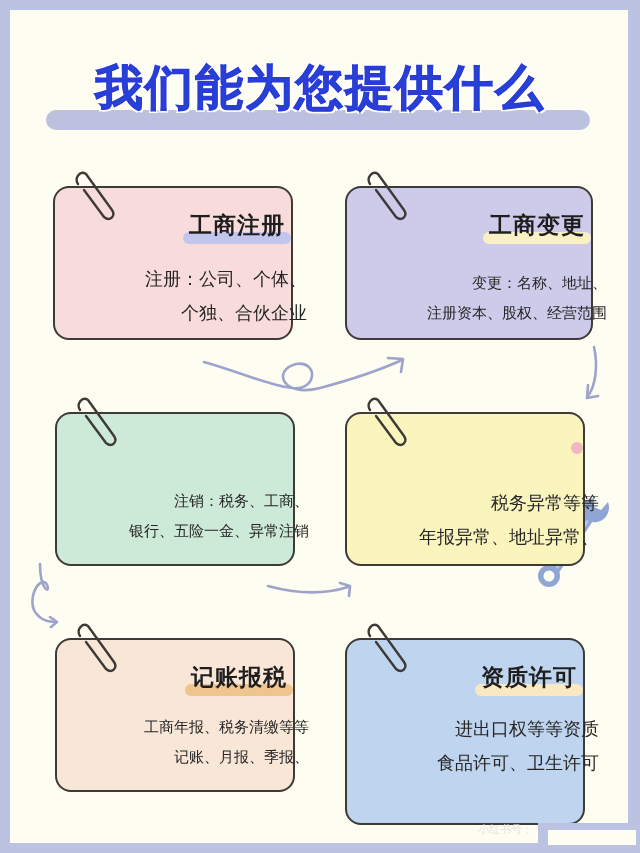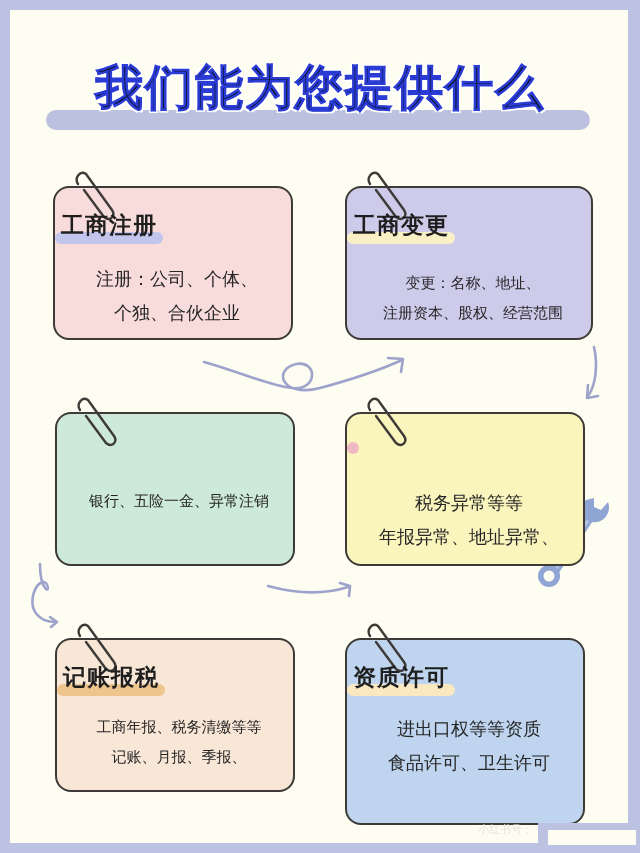--- a/index.html
+++ b/index.html
@@ -24,56 +24,56 @@
     left: 46px; top: 110px; width: 544px; height: 20px;
     border-radius: 10px;
     background: #bcc1df;
   }
   .title {
     position: absolute;
     left: 0; top: 56px; width: 640px;
     text-align: center;
     font-size: 48px;
     font-weight: bold;
-    color: #0f172a;
+    color: #1d4ed8;
     letter-spacing: 2px;
     -webkit-text-stroke: 1px #2a3bd6;
     text-shadow: 0 0 0 #fff, 2px 2px 0 #ffffff, -2px -2px 0 #ffffff, 2px -2px 0 #ffffff, -2px 2px 0 #ffffff;
   }
   .card {
     position: absolute;
     width: 240px;
     border: 2px solid #3d3a37;
     border-radius: 16px;
   }
   .card .heading-wrap {
     position: absolute;
     left: 0; width: 100%; top: 22px;
-    text-align: left;
+    text-align: right;
   }
   .card .heading {
     display: inline-block;
     position: relative;
     font-size: 23px;
     font-weight: bold;
     color: #1e1e1e;
     letter-spacing: 1px;
     padding: 0 6px;
     z-index: 1;
   }
   .card .heading-hl {
     position: absolute;
     left: 0; right: 0; bottom: -3px; height: 12px;
     border-radius: 6px;
     z-index: -1;
   }
   .card .body {
     position: absolute;
-    left: 4px; width: 100%;
-    text-align: center;
+    left: 16px; width: 100%;
+    text-align: right;
     color: #262626;
   }
   .card .body div { white-space: nowrap; }
   .arrows { position: absolute; left: 0; top: 0; }
   .watermark {
     position: absolute;
     left: 478px; top: 822px;
     font-size: 11px;
     color: #e4e4de;
   }
@@ -148,20 +148,21 @@
     </span>
   </div>
   <div class="body" style="top:72px;font-size:15px;line-height:30px;margin-top:8px;">
     <div>变更：名称、地址、</div>
     <div>注册资本、股权、经营范围</div>
   </div>
 </div>
 
 <div class="card" style="left:55px;top:412px;width:240px;height:154px;background:#cde9d7;">
   <div class="body" style="top:72px;font-size:15px;line-height:30px;">
+    <div>注销：税务、工商、</div>
     <div>银行、五险一金、异常注销</div>
   </div>
 </div>
 
 <div class="card" style="left:345px;top:412px;width:240px;height:154px;background:#faf4bd;">
   <div class="heading-wrap">
     <span class="heading">
       <span class="heading-hl" style="background:#efb8c2;"></span>
     </span>
   </div>

